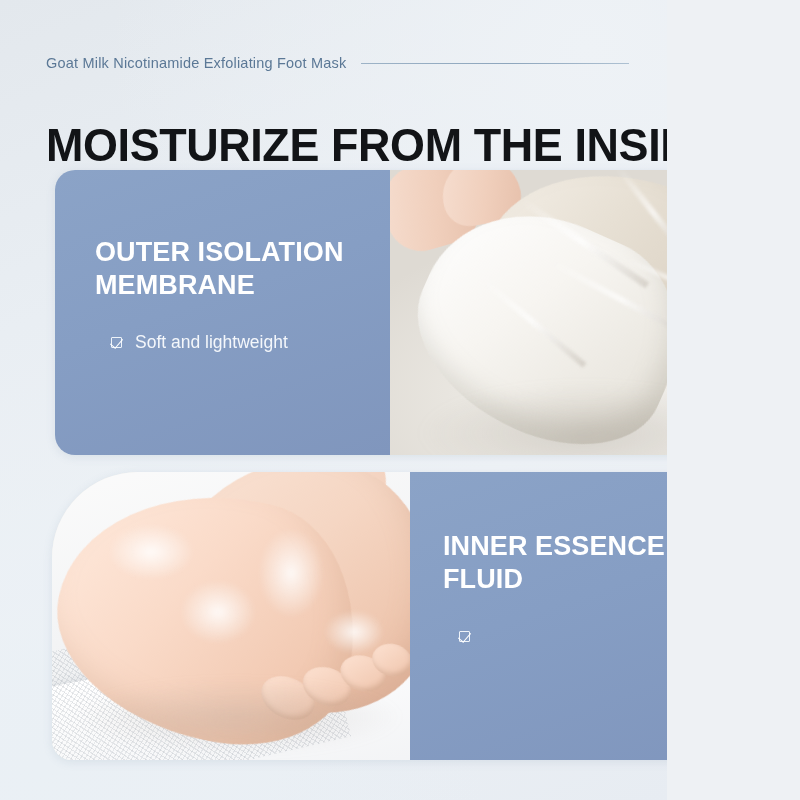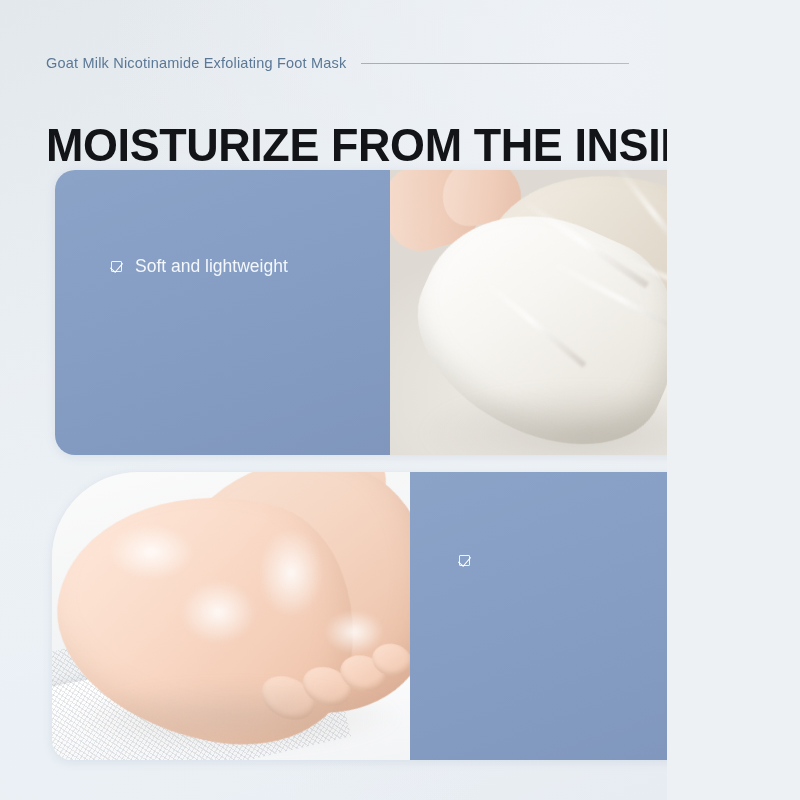--- a/index.html
+++ b/index.html
@@ -286,20 +286,22 @@
 
   <div class="eyebrow-row">
     <div class="eyebrow">Goat Milk Nicotinamide Exfoliating Foot Mask</div>
     <div class="eyebrow-rule"></div>
   </div>
 
   <h1 class="headline">MOISTURIZE FROM THE INSIDE OUT</h1>
 
   <div class="card" id="card-outer">
     <div class="panel">
+      <div class="panel-title">OUTER ISOLATION
+MEMBRANE</div>
       <ul class="bullets">
         <li class="bullet">
           <span class="check-icon">
             <span class="box"></span>
               <span class="tick"></span>
           </span>
           <span>Soft and lightweight</span>
         </li>
       </ul>
     </div>
@@ -330,20 +332,22 @@
       <div class="toe t2"></div>
       <div class="toe t3"></div>
       <div class="toe t4"></div>
       <div class="sheen s1"></div>
       <div class="sheen s2"></div>
       <div class="sheen s3"></div>
       <div class="sheen s4"></div>
       <div class="ph2-shadow"></div>
     </div>
     <div class="panel">
+      <div class="panel-title">INNER ESSENCE
+FLUID</div>
       <ul class="bullets">
         <li class="bullet">
           <span class="check-icon">
             <span class="box"></span>
               <span class="tick"></span>
           </span>
         </li>
       </ul>
     </div>
   </div>

